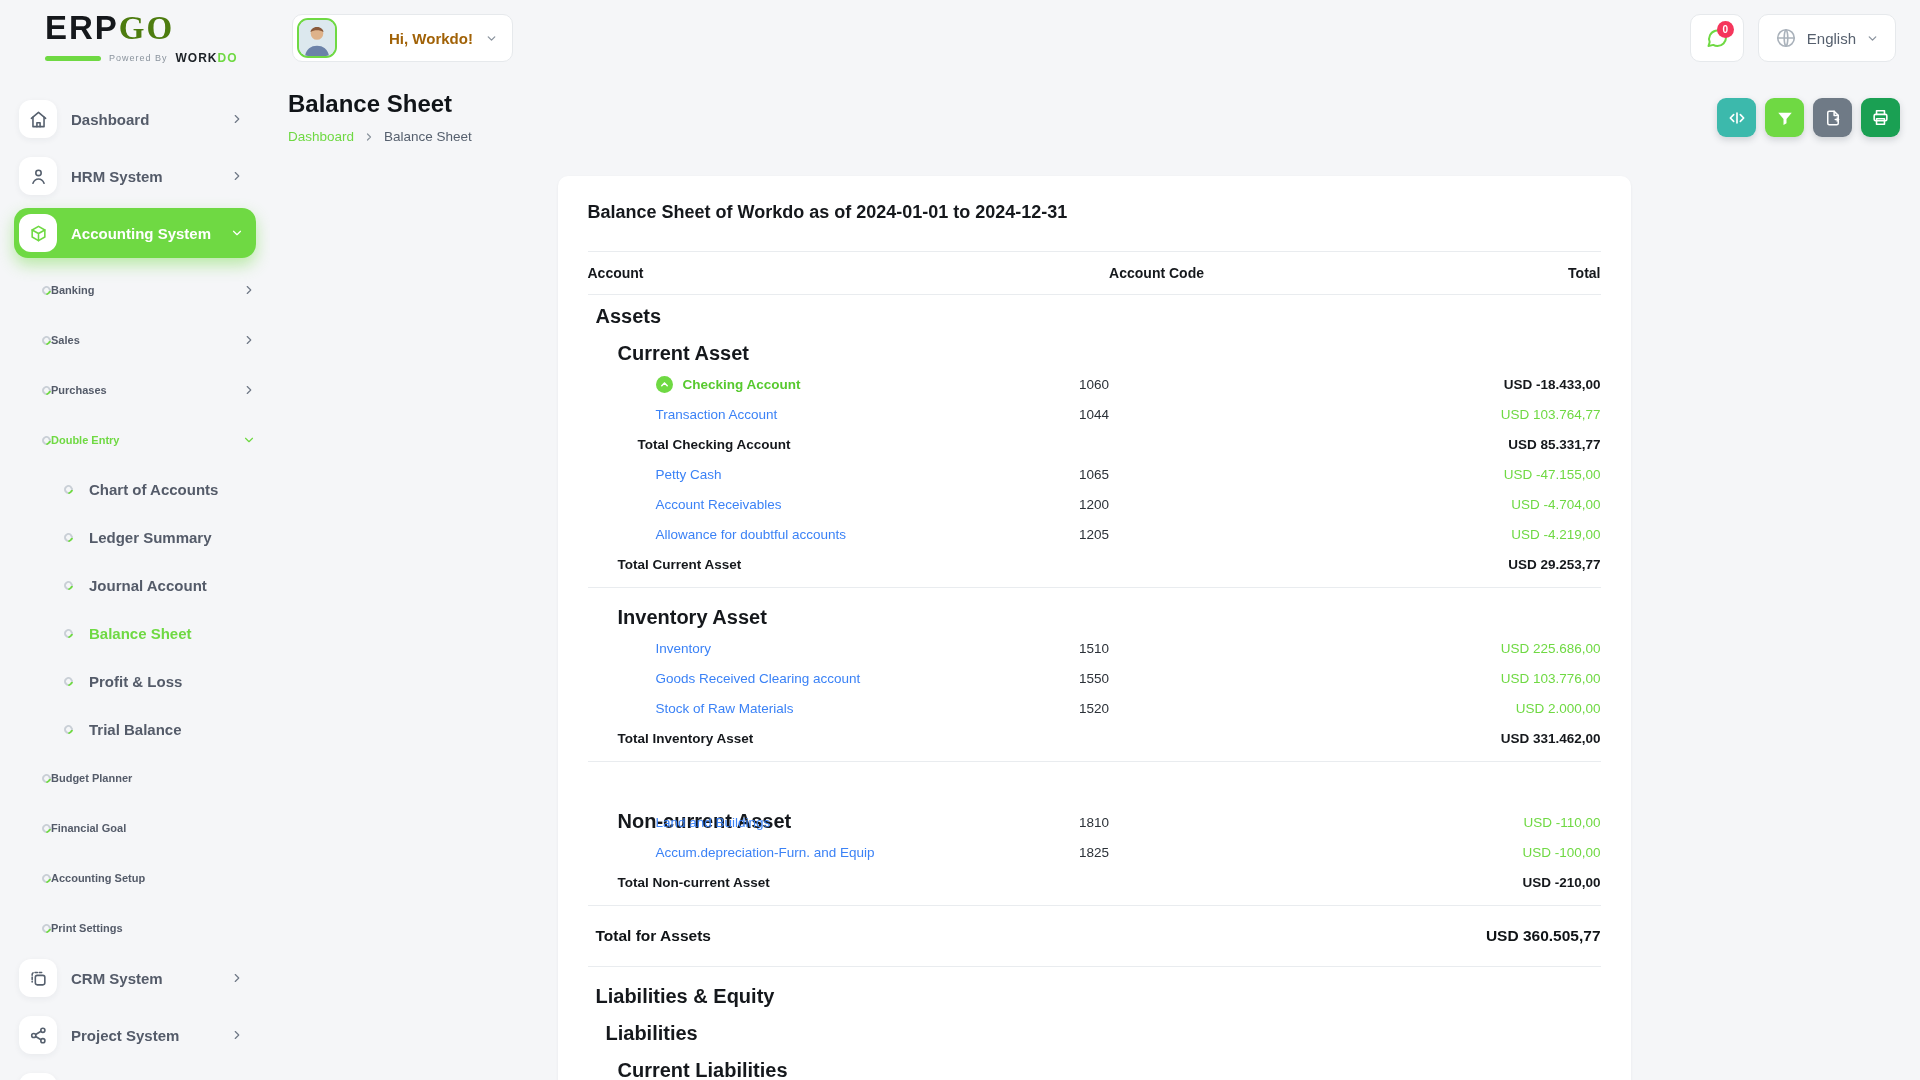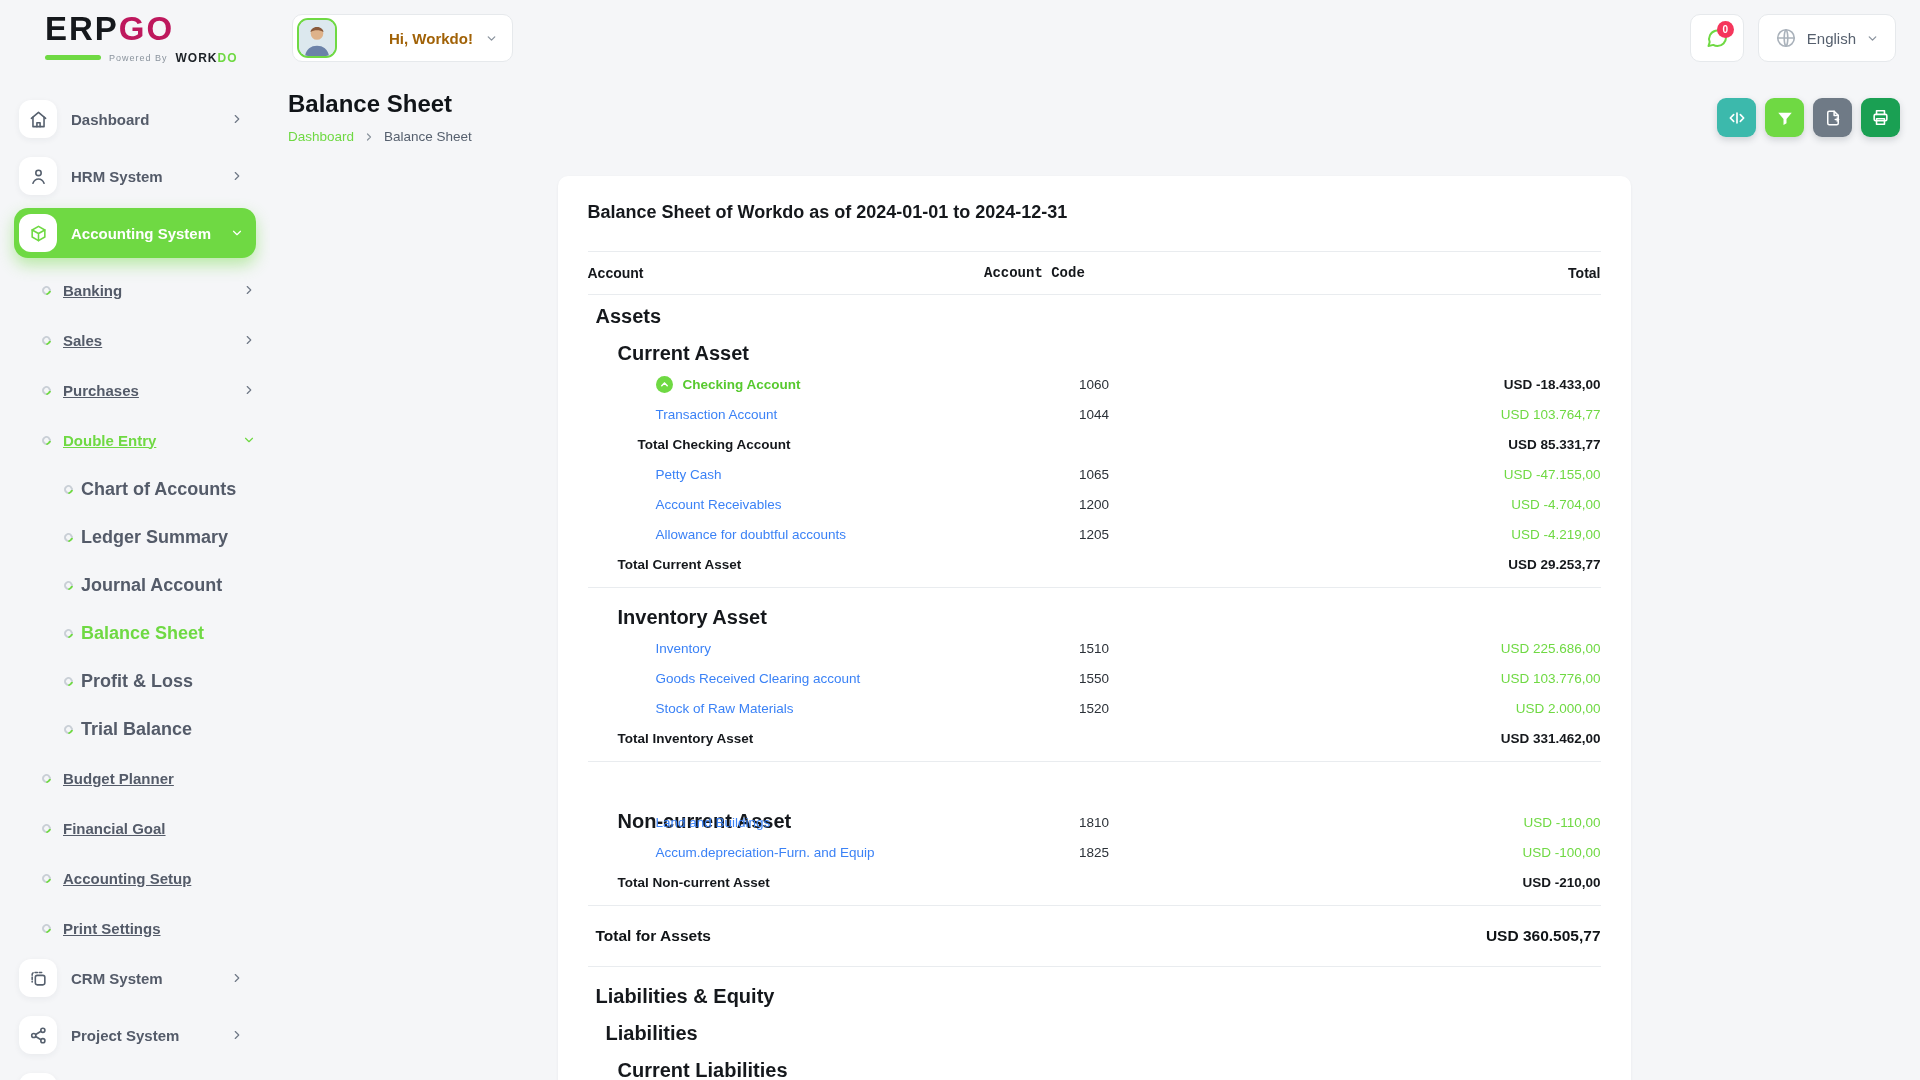--- a/index.html
+++ b/index.html
@@ -9,21 +9,21 @@
     font-family:"Liberation Sans","DejaVu Sans",sans-serif;
     color:#1c2126;
   }
   svg { display:block; }
 
   
   .topbar { height:76px; display:flex; align-items:center; padding:0 24px 0 45px; }
   .brand { width:225px; }
   .brand-line1 { font-size:33px; font-weight:800; letter-spacing:2px; line-height:1; }
   .brand-erp { color:#15181c; }
-  .brand-go { color:#be185d; }
+  .brand-go { color:#4d7c0f;font-family:Liberation Serif, serif; }
   .brand-line2 { display:flex; align-items:center; gap:8px; margin-top:6px; }
   .brand-bar { width:56px; height:5px; border-radius:3px; background:#6fd943; }
   .brand-powered { font-size:9px; color:#8a939d; letter-spacing:1px; }
   .brand-workdo { font-size:12px; font-weight:800; letter-spacing:1px; }
   .brand-workdo .do { color:#6fd943; }
 
   .user-chip { margin-left:22px; display:flex; align-items:center; gap:12px; background:#fff;
     border:1px solid #e6e9ec; border-radius:10px; padding:4px 14px 4px 4px; height:48px; cursor:pointer; }
   .avatar { width:40px; height:40px; border-radius:11px; border:2px solid #6fd943; overflow:hidden; background:#dce8ee; }
   .user-name { font-size:15px; color:#a16207; font-weight:600;margin-left:40px; }
@@ -41,22 +41,22 @@
   
   .sidebar { position:absolute; top:76px; left:0; width:270px; height:1004px; padding:18px 14px; overflow:hidden; }
   .s-item { display:flex; align-items:center; cursor:pointer; color:#545b69; }
   .s-root { height:50px; margin-bottom:7px; gap:14px; font-size:15px; font-weight:600; padding:0 12px 0 5px; border-radius:14px; }
   .s-root .ibox { width:38px; height:38px; background:#fff; border-radius:12px; box-shadow:0 2px 6px rgba(40,50,60,.06);
     display:flex; align-items:center; justify-content:center; color:#56606e; flex:0 0 auto; }
   .s-root.active { background:#6fd943; color:#fff; box-shadow:0 7px 16px rgba(111,217,67,.45); }
   .s-root.active .ibox { color:#6fd943; box-shadow:none; }
   .s-chev { margin-left:auto; color:#6f7886; }
   .s-root.active .s-chev { color:#fff; }
-  .s-sub1 { height:50px; padding-left:28px; gap:12px; font-size:15px; font-weight:600;text-decoration:underline; }
-  .s-sub2 { height:48px; padding-left:50px; gap:8px; font-size:18px; font-weight:600; }
+  .s-sub1 { height:50px; padding-left:28px; font-size:11px; font-weight:600; }
+  .s-sub2 { height:48px; padding-left:50px; gap:16px; font-size:15px; font-weight:600; }
   .s-sub1.active, .s-sub2.active { color:#6fd943; font-weight:700; }
   .s-sub1 .s-chev { color:#6f7886; }
   .s-sub1.active .s-chev { color:#6fd943; }
   .bullet { width:9px; height:9px; border-radius:50%; border:2px solid #c9cfd6; border-bottom-color:#6fd943; transform:rotate(-40deg); flex:0 0 auto; }
 
   
   .main { margin-left:270px; padding:14px 20px 0 18px; }
   .main-head { display:flex; align-items:flex-start; }
   .page-title { font-size:24px; font-weight:700; color:#101418; }
   .breadcrumb { margin-top:11px; font-size:13.5px; display:flex; align-items:center; gap:9px; }
@@ -66,21 +66,21 @@
   .toolbar { margin-left:auto; display:flex; gap:9px; padding-top:8px; }
   .tool-btn { width:39px; height:39px; border:none; border-radius:9px; display:flex; align-items:center;
     justify-content:center; color:#fff; cursor:pointer; box-shadow:0 3px 7px rgba(40,50,60,.18); }
 
   
   .card { width:1073px; margin:32px auto 0; background:#fff; border-radius:10px;
     box-shadow:0 1px 3px rgba(30,40,50,.06); padding:26px 30px 40px; height:940px; }
   .report-title { font-size:18px; font-weight:700; color:#15181c; margin-bottom:28px; }
   .tbl-head { display:grid; grid-template-columns:1fr 220px 1fr; align-items:center;
     border-top:1px solid #e9ecef; border-bottom:1px solid #e9ecef; padding:13px 0; font-size:14px; font-weight:700; color:#15181c; }
-  .tbl-head .c2 { text-align:left;font-family:Liberation Mono, monospace; }
+  .tbl-head .c2 { text-align:right; }
   .tbl-head .c3 { text-align:right; }
 
   .trow { display:grid; grid-template-columns:1fr 220px 1fr; align-items:center; height:30px; font-size:13.5px; }
   .trow .acct { display:flex; align-items:center; gap:10px; }
   .trow .code { text-align:center; color:#2b3138; }
   .trow .tot  { text-align:right; }
   .r-section { height:37px; padding-top:6px; font-weight:700; color:#15181c; font-size:20px; }
   .r-leaf .acct { color:#3b82f6; cursor:pointer; }
   .r-leafbold .acct { color:#57c92e; font-weight:700; cursor:pointer; }
   .r-leaf .tot { color:#6fd943; }

